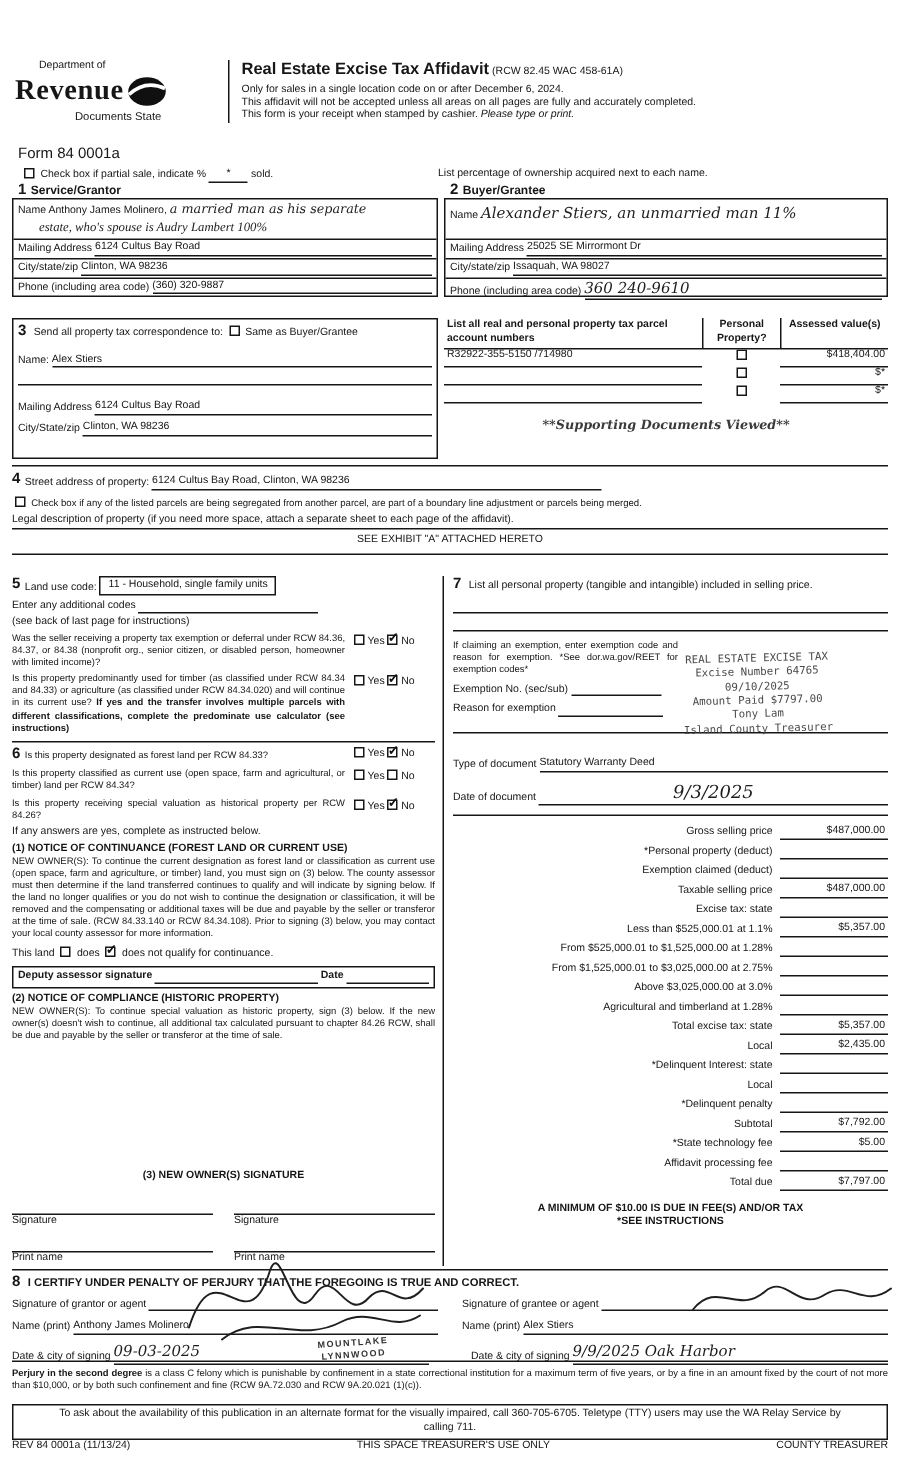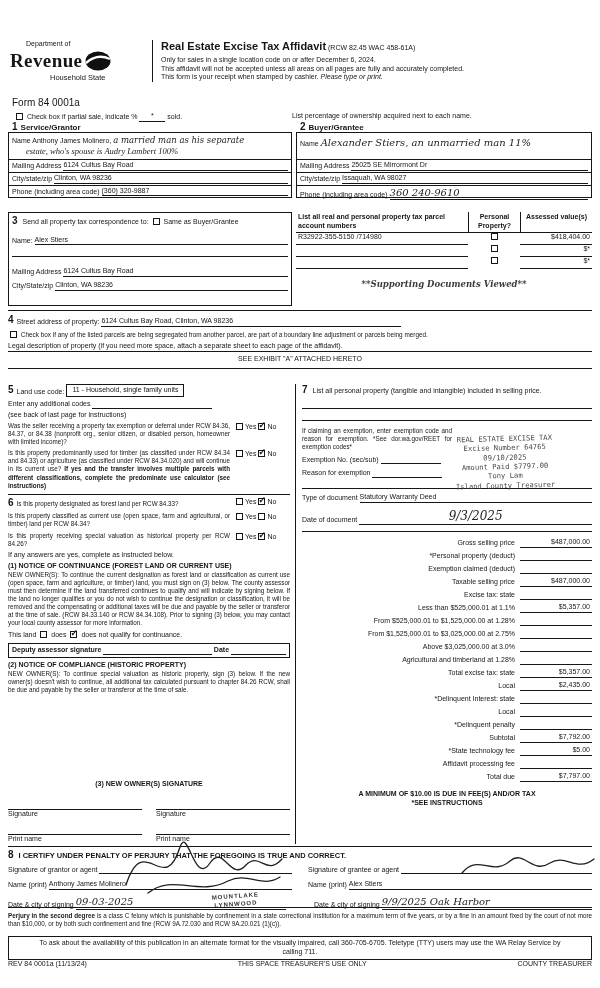--- a/index.html
+++ b/index.html
@@ -41,21 +41,21 @@
   <div class="abs" style="top:40px;left:10px;width:582px;display:flex;">
     <div style="width:142px;">
       <div style="padding-left:16px;">Department of</div>
       <div style="display:flex;align-items:center;">
         <span style="font-family:'Liberation Serif',serif;font-weight:bold;font-size:19px;letter-spacing:.4px;">Revenue</span>
         <svg width="26" height="20" viewBox="0 0 26 20" style="margin-left:3px;">
           <ellipse cx="13" cy="10" rx="12.5" ry="9.5" fill="#101010"></ellipse>
           <path d="M1,12 Q12,2 25,8" stroke="#ffffff" stroke-width="2.4" fill="none"></path>
         </svg>
       </div>
-      <div style="font-size:7.5px;padding-left:40px;">Household State</div>
+      <div style="font-size:7.5px;padding-left:40px;">Documents State</div>
     </div>
     <div style="flex:1;border-left:1px solid #161616;padding-left:8px;">
       <div style="margin-bottom:2px;">
         <span style="font-weight:bold;font-size:11px;">Real Estate Excise Tax Affidavit</span>
         <span>(RCW 82.45 WAC 458-61A)</span>
       </div>
       <div>Only for sales in a single location code on or after December 6, 2024.</div>
       <div>This affidavit will not be accepted unless all areas on all pages are fully and accurately completed.</div>
       <div><span>This form is your receipt when stamped by cashier. </span><span class="i">Please type or print.</span></div>
     </div>
@@ -247,21 +247,21 @@
 
       <div class="abs stamp" style="top:50px;right:2px;width:170px;">
         <div>REAL ESTATE EXCISE TAX</div>
         <div>Excise Number 64765</div>
         <div>09/10/2025</div>
         <div>Amount Paid $7797.00</div>
         <div>Tony Lam</div>
         <div>Island County Treasurer</div>
       </div>
 
-      <div style="border-top:1px solid #161616;margin-top:10px;padding-top:4px;">
+      <div style="border-top:1px solid #161616;margin-top:10px;padding-top:16px;">
         <div class="row">
           <span>Type of document</span>&nbsp;
           <span class="fld grow">Statutory Warranty Deed</span>
         </div>
         <div class="row" style="margin-top:6px;">
           <span>Date of document</span>&nbsp;
           <span class="fld grow hand" style="font-size:12px;text-align:center;">9/3/2025</span>
         </div>
       </div>
 

